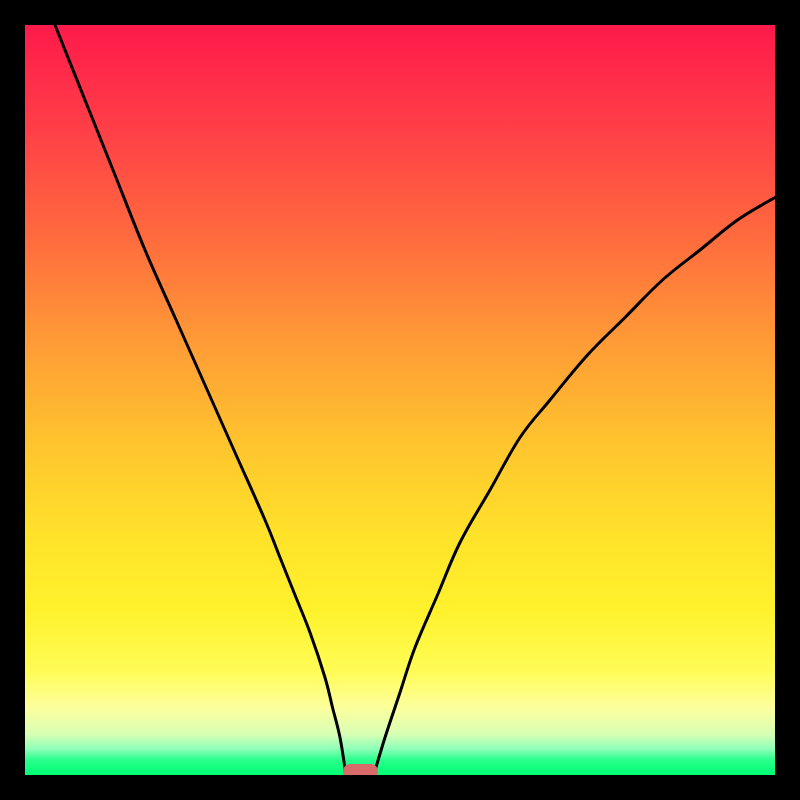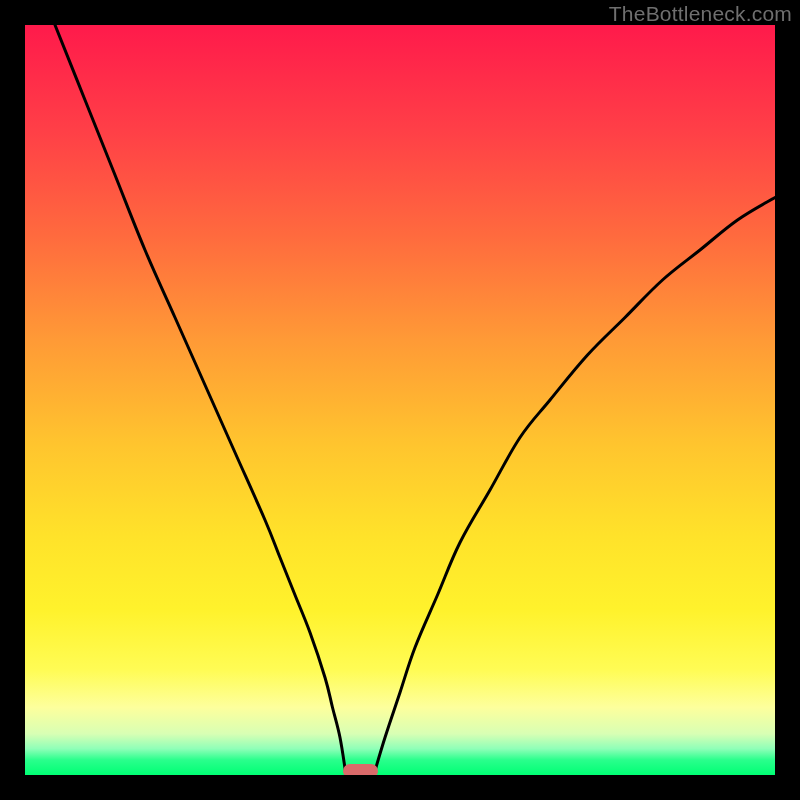--- a/index.html
+++ b/index.html
@@ -64,21 +64,20 @@
     color: #6f6f6f;
     font-size: 21px;
     letter-spacing: 0.2px;
     font-weight: 500;
   }
 </style>
 </head>
 <body>
 
 <div class="frame">
-  <div class="watermark">TheBottleneck.com</div>
   <div class="plot-area">
     <div class="gradient-bg"></div>
     <svg class="curve" viewBox="0 0 750 750" preserveAspectRatio="none">
       <path fill="none" stroke="#000" stroke-width="3" stroke-linecap="round" d="M 30,0 C 35.4,13.5 49.2,48 60,75 C 70.8,102 79.2,123 90,150 C 100.8,177 109.2,199.35 120,225 C 130.8,250.65 139.2,268.2 150,292.5 C 160.8,316.8 169.2,335.7 180,360 C 190.8,384.3 199.20000000000002,403.2 210.00000000000003,427.5 C 220.80000000000004,451.8 231.9,476.1 240,495 C 248.1,513.9 249.60000000000002,519 255.00000000000003,532.5 C 260.40000000000003,546 264.6,556.5 270,570 C 275.4,583.5 279.6,592.65 285,607.5 C 290.4,622.35 295.95,639 300,652.5 C 304.05,666 304.8,671.7 307.5,682.5 C 310.2,693.3 312.57,700.35 315,712.5 C 317.43,724.65 319.92,743.25 321,750 M 348.75,750 C 350.775,743.25 355.275,727.35 360,712.5 C 364.725,697.65 369.6,683.7 375,667.5 C 380.4,651.3 383.25,640.05 390,622.5 C 396.75,604.95 404.4000000000001,588.9 412.50000000000006,570 C 420.6,551.1 425.54999999999995,536.4 434.99999999999994,517.5 C 444.44999999999993,498.6 454.2,483.9 465,465 C 475.8,446.1 484.2,428.7 495,412.5 C 505.8,396.3 512.85,389.85 525,375 C 537.15,360.15 549,344.84999999999997 562.5,329.99999999999994 C 576,315.1499999999999 586.5,306 600,292.5 C 613.5,279 624,267.15 637.5,255 C 651,242.85 661.5,235.8 675,225 C 688.5,214.2 699,204.45 712.5,195 C 726,185.55 743.25,176.55 750,172.5"></path>
     </svg>
     <div class="marker" style="left: 318px; width: 34.5px; bottom: -2.5px; background: rgb(217, 106, 106);"></div>
   </div>
 </div>
 
 </body></html>

